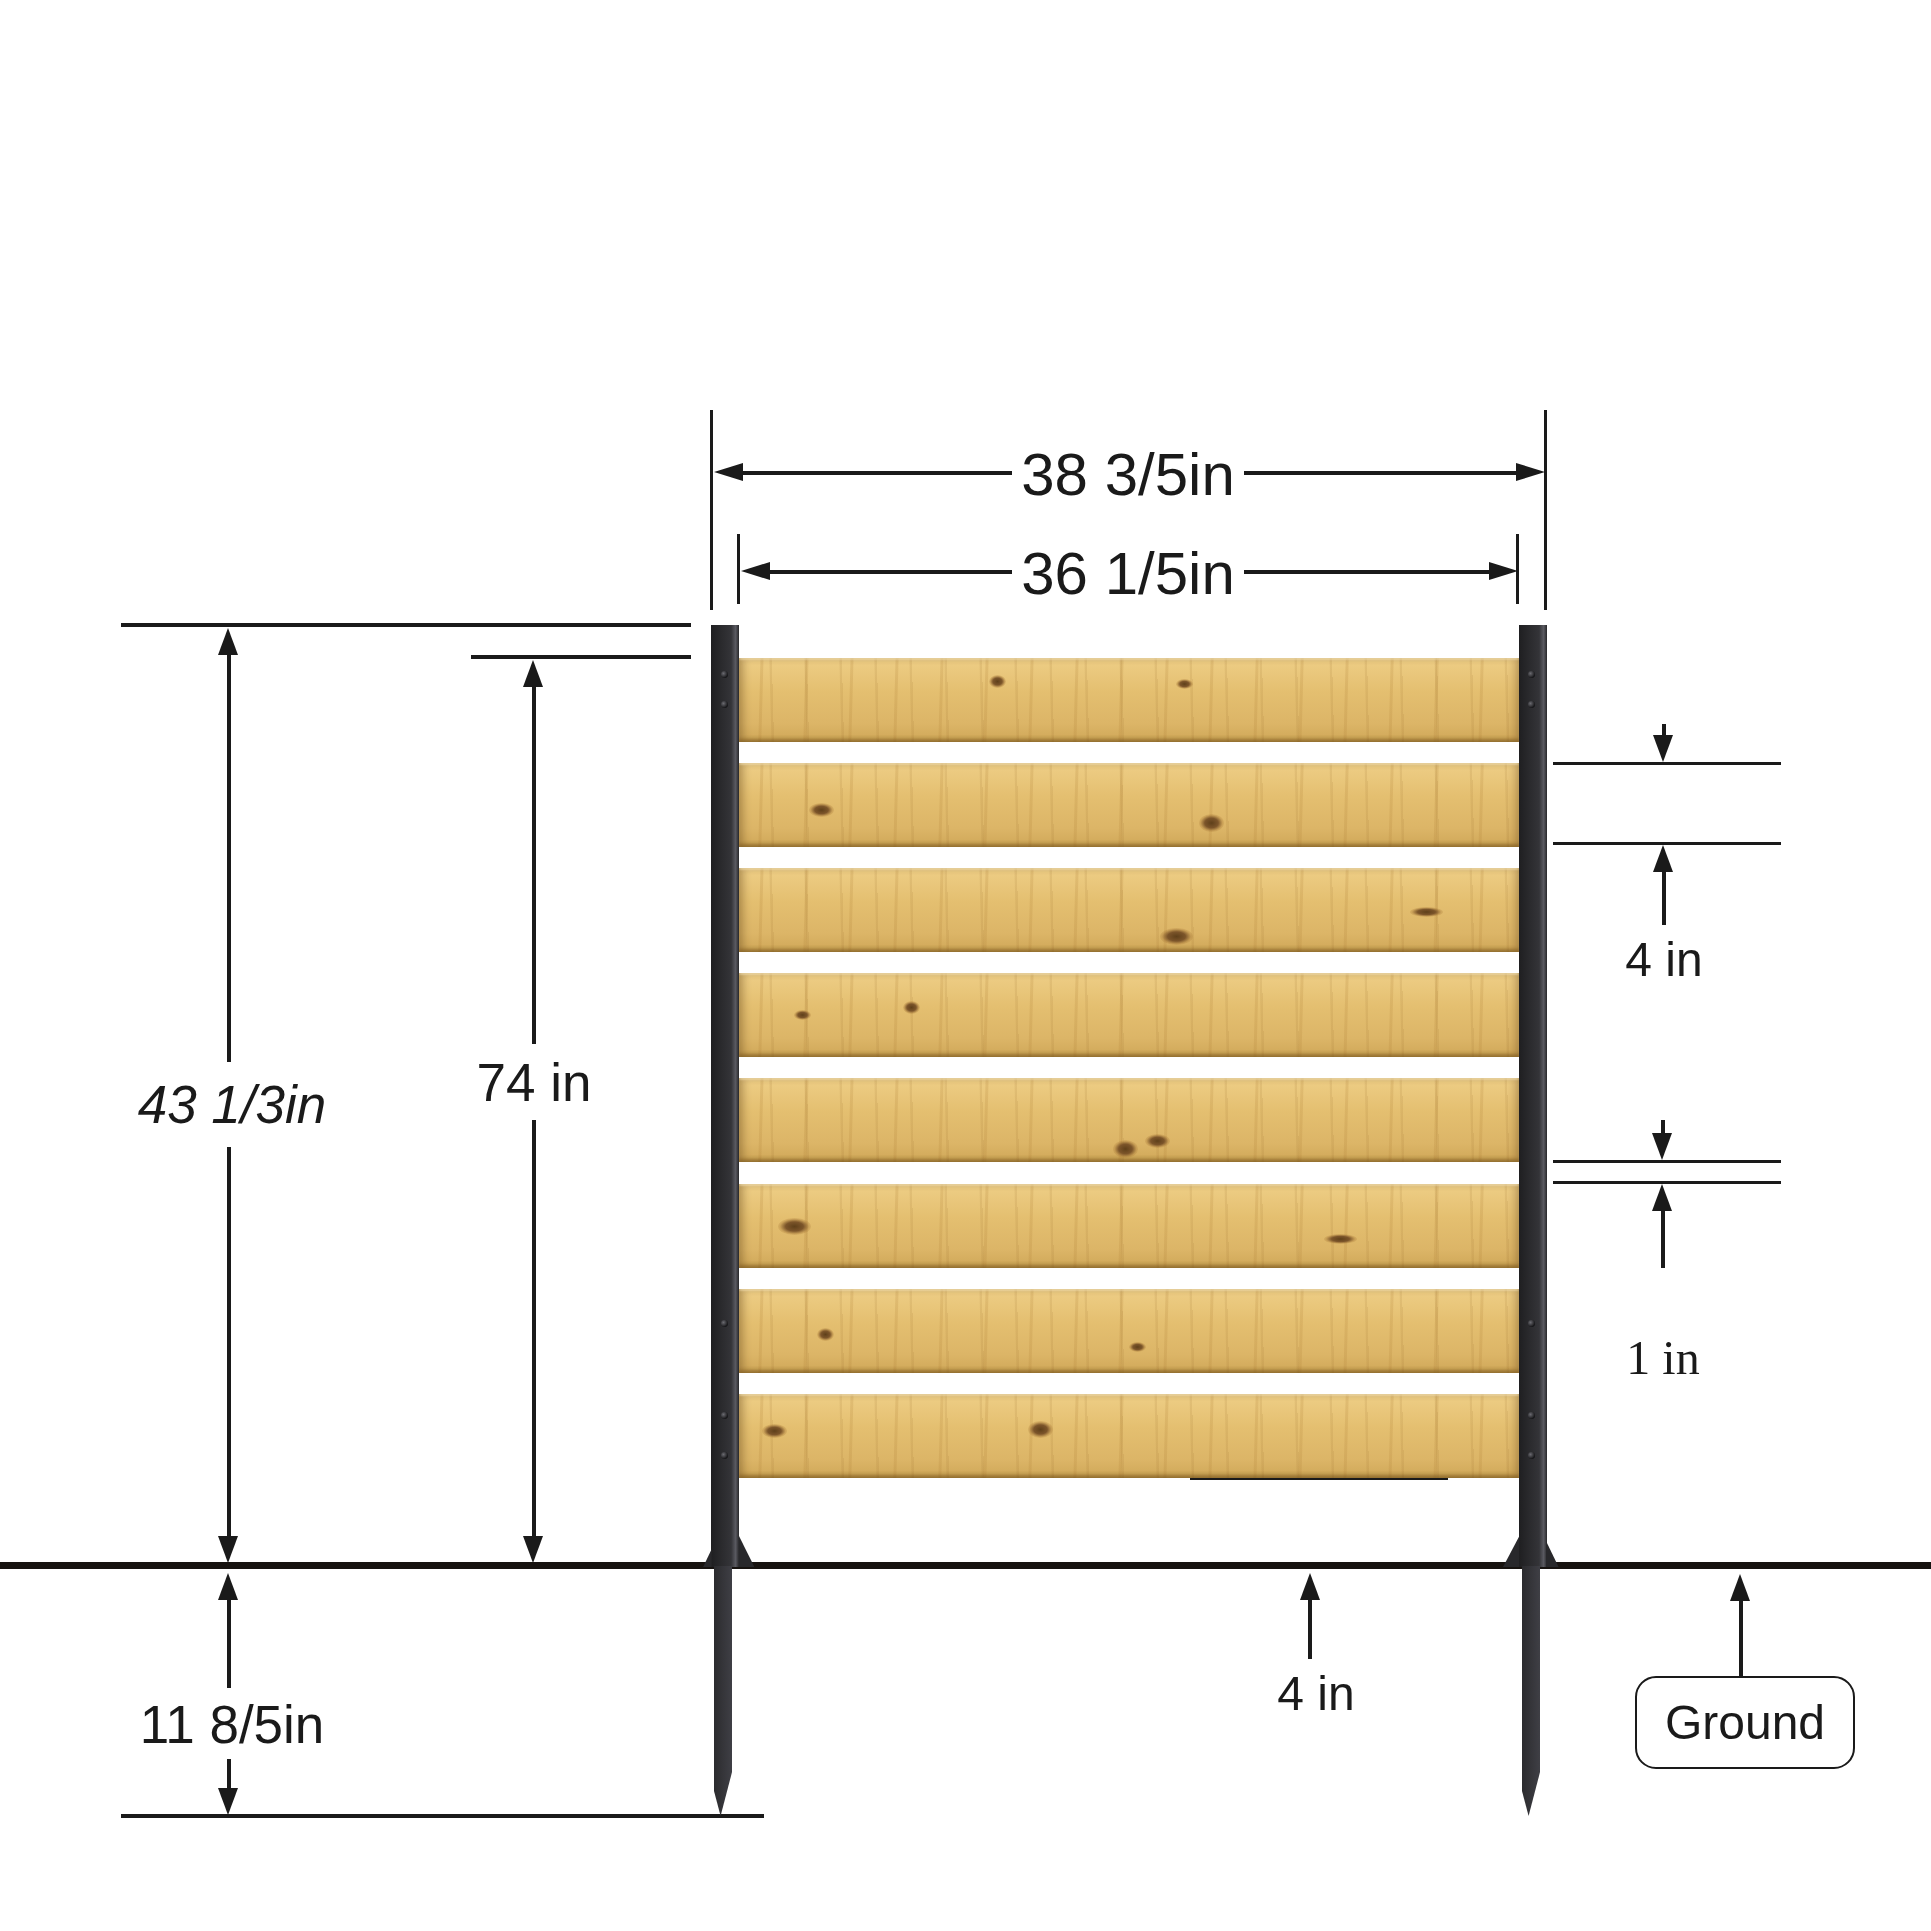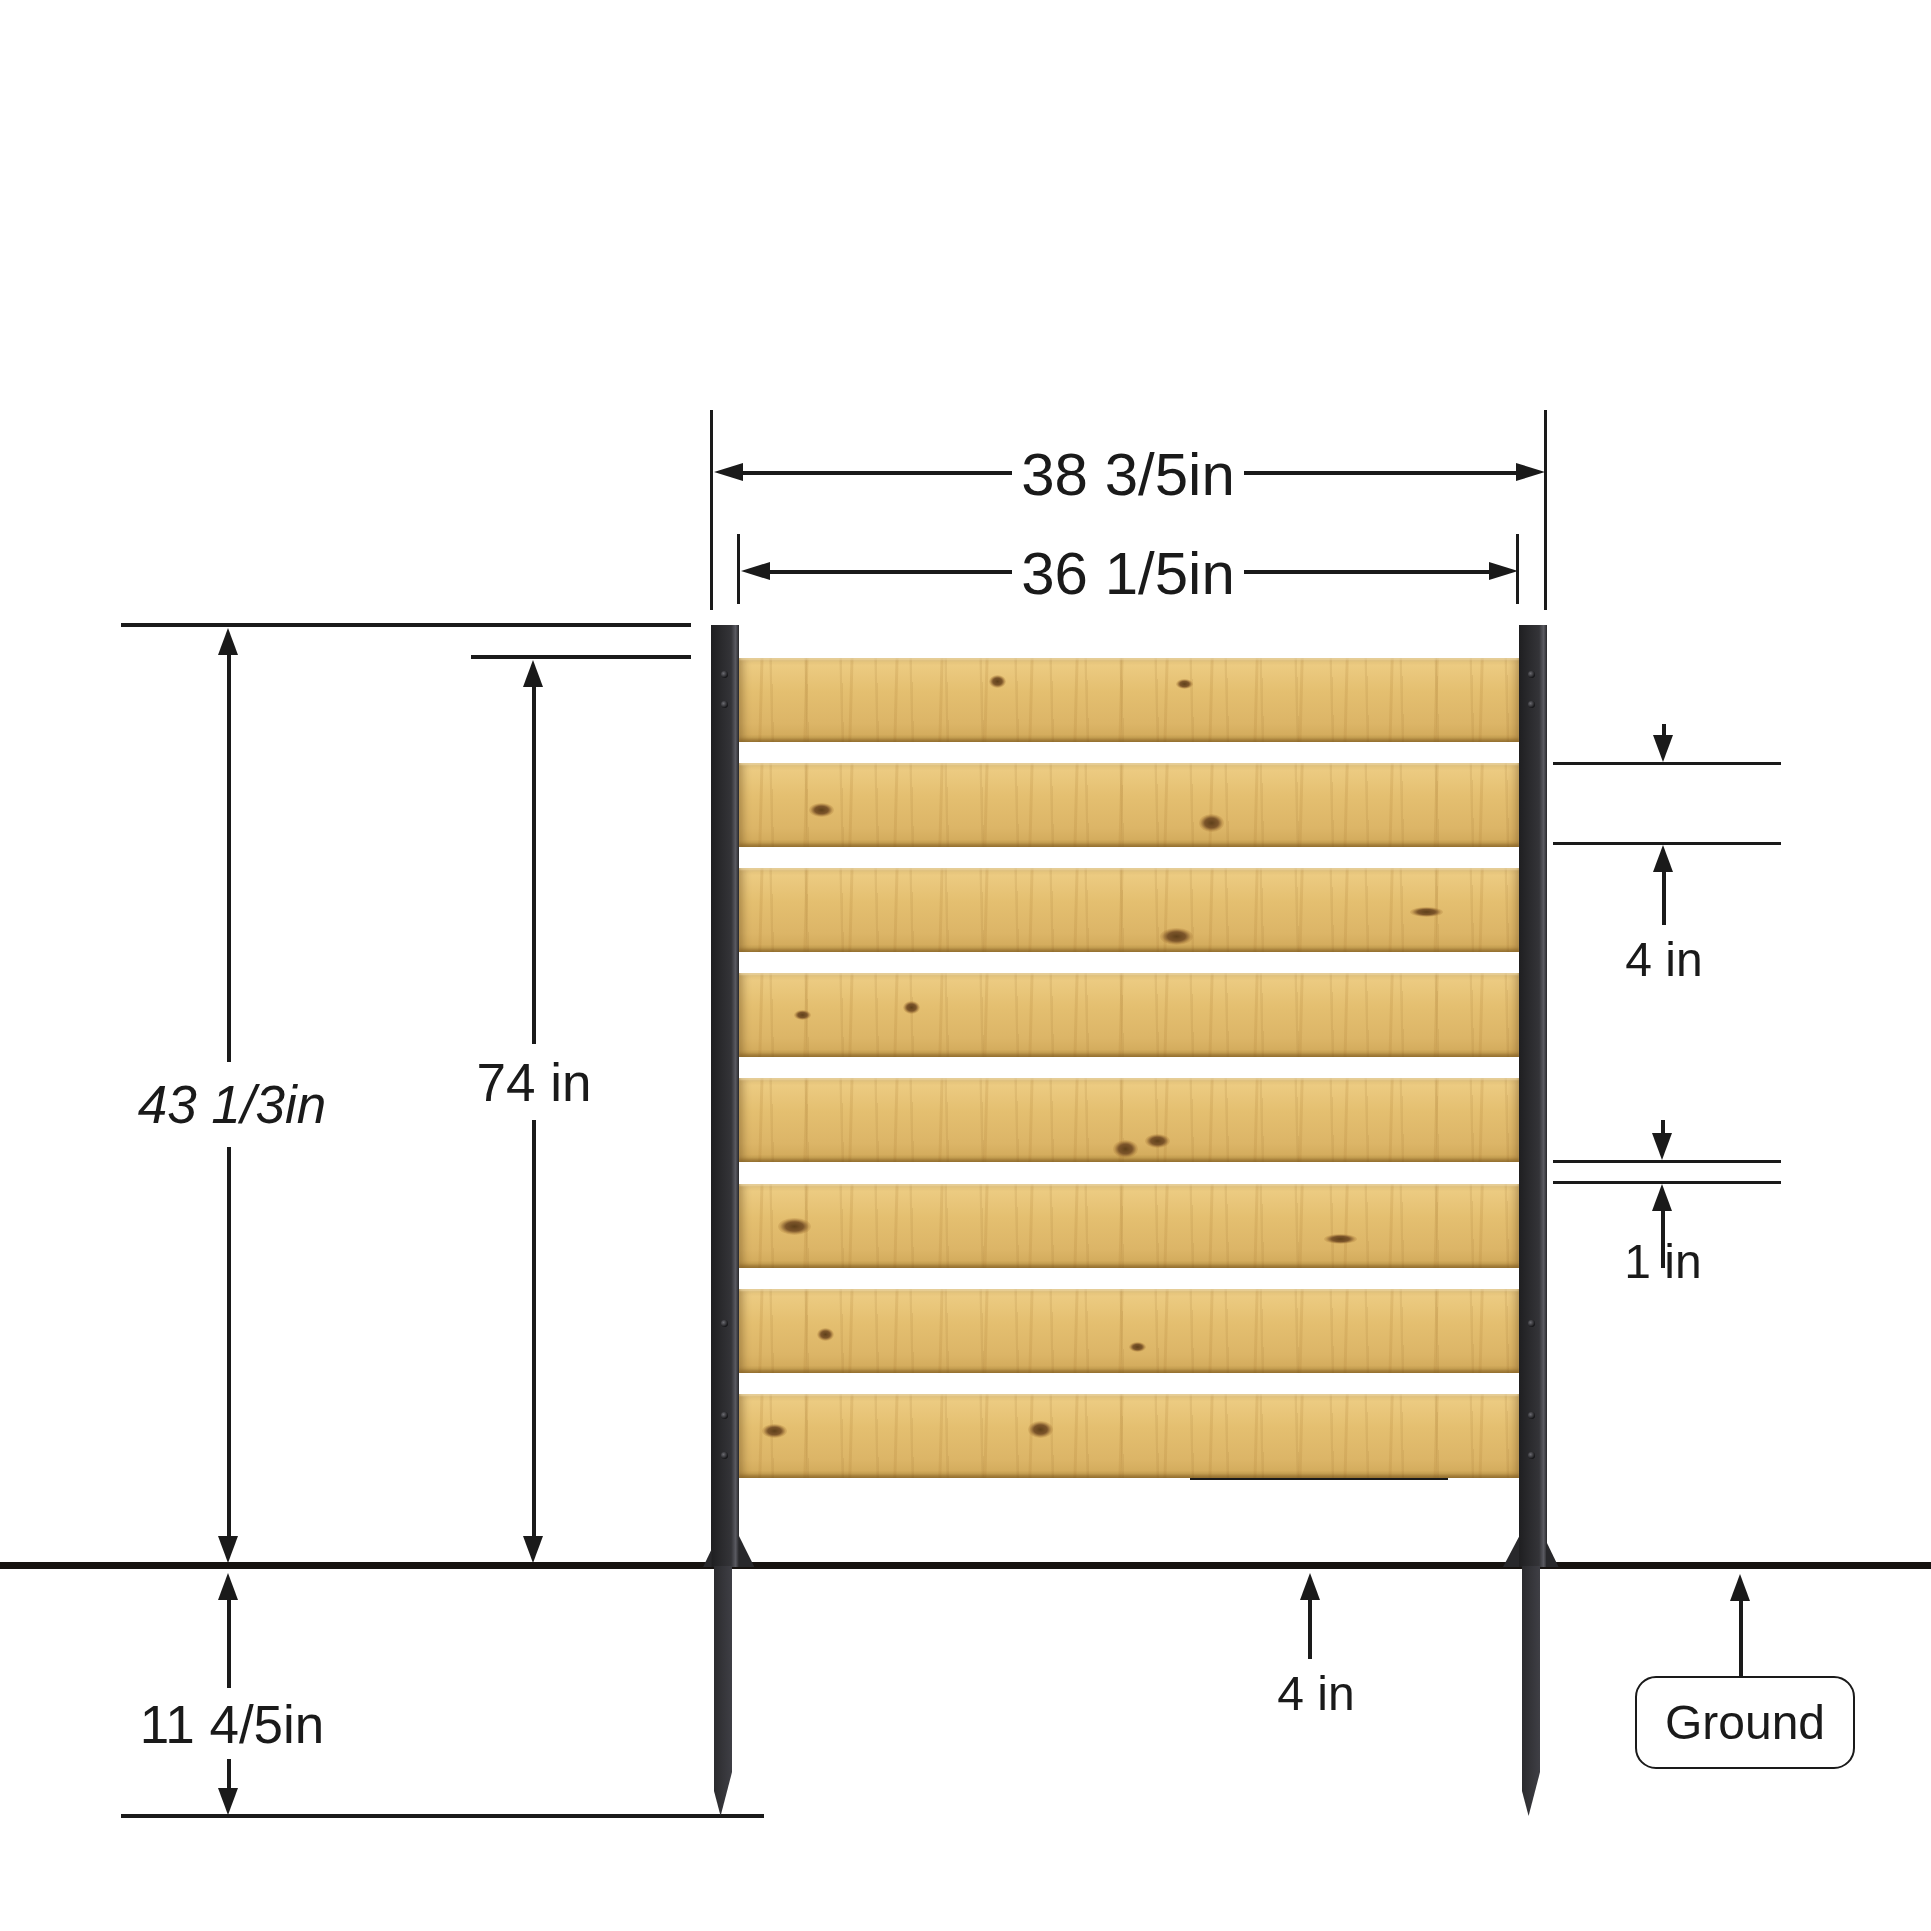--- a/index.html
+++ b/index.html
@@ -159,21 +159,21 @@
     <div class="arr arr-up" style="left:523px;top:660px;"></div>
     <div class="vline" style="left:532px;top:687px;width:3.9px;height:357px;"></div>
     <div class="label lbl-left" style="left:534px;top:1082px;">74 in</div>
     <div class="vline" style="left:532px;top:1120px;width:3.9px;height:419px;"></div>
     <div class="arr arr-down" style="left:523px;top:1536px;"></div>
   </div>
 
   <div class="dim">
     <div class="arr arr-up" style="left:218px;top:1573px;"></div>
     <div class="vline" style="left:227px;top:1600px;width:3.9px;height:88px;"></div>
-    <div class="label lbl-left" style="left:232px;top:1724px;">11 4/5in</div>
+    <div class="label lbl-left" style="left:232px;top:1724px;">11 8/5in</div>
     <div class="vline" style="left:227px;top:1759px;width:3.9px;height:29px;"></div>
     <div class="arr arr-down" style="left:218px;top:1788px;"></div>
     <div class="tick" style="left:121px;top:1814px;width:643px;height:3.9px;"></div>
   </div>
 
   <div class="dim">
     <div class="vline" style="left:1662px;top:724px;width:3.9px;height:13.5px;"></div>
     <div class="arr arr-down" style="left:1653px;top:735px;"></div>
     <div class="tick" style="left:1553px;top:762px;width:228px;height:2.9px;"></div>
     <div class="tick" style="left:1553px;top:842px;width:228px;height:2.9px;"></div>
@@ -182,21 +182,21 @@
     <div class="label lbl-right" style="left:1664px;top:960px;">4 in</div>
   </div>
 
   <div class="dim">
     <div class="vline" style="left:1661px;top:1120px;width:3.9px;height:13.5px;"></div>
     <div class="arr arr-down" style="left:1652px;top:1133px;"></div>
     <div class="tick" style="left:1553px;top:1160px;width:228px;height:2.9px;"></div>
     <div class="tick" style="left:1553px;top:1181px;width:228px;height:2.9px;"></div>
     <div class="arr arr-up" style="left:1652px;top:1184px;"></div>
     <div class="vline" style="left:1661px;top:1211px;width:3.9px;height:57px;"></div>
-    <div class="label lbl-right" style="left:1663px;top:1262px;">1 in</div>
+    <div class="label lbl-right" style="left:1663px;top:1358px;font-family:Liberation Serif, serif;">1 in</div>
   </div>
 
   <div class="dim">
     <div class="vline" style="left:1308px;top:1441px;width:3.9px;height:11.6px;"></div>
     <div class="arr arr-down" style="left:1300px;top:1450px;"></div>
     <div class="tick" style="left:1190px;top:1477px;width:258px;height:2.9px;"></div>
     <div class="arr arr-up" style="left:1300px;top:1573px;"></div>
     <div class="vline" style="left:1308px;top:1600px;width:3.9px;height:59px;"></div>
     <div class="label lbl-right" style="left:1316px;top:1694px;">4 in</div>
   </div>

